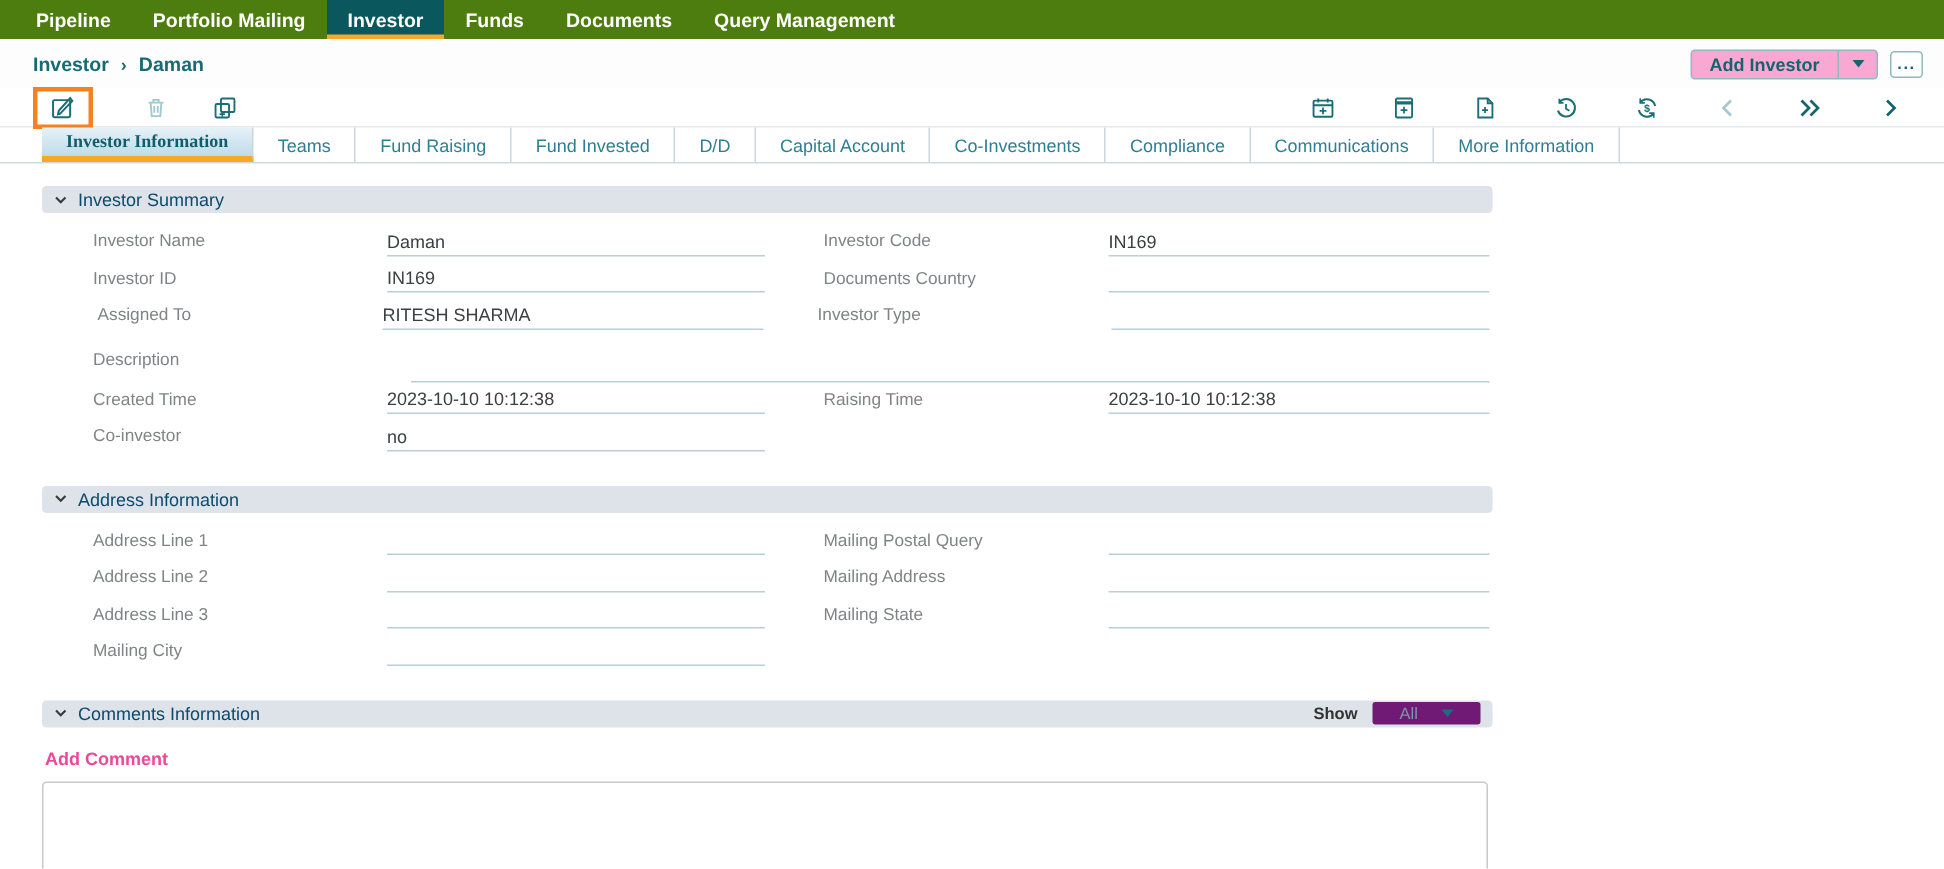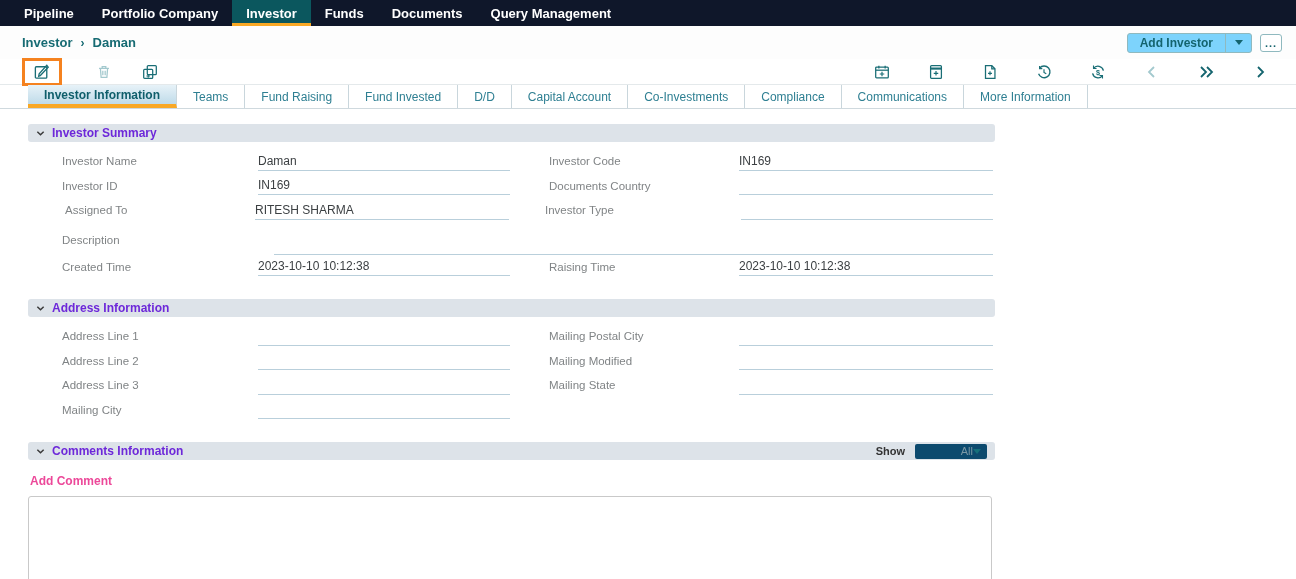--- a/index.html
+++ b/index.html
@@ -1,31 +1,31 @@
 <!DOCTYPE html>
 <html><head>
 <meta charset="utf-8">
 <style>
   * { margin:0; padding:0; box-sizing:border-box; }
   html,body { width:1296px; height:579px; overflow:hidden; background:#fff;
               font-family:"Liberation Sans", sans-serif; }
 
   
-  .topnav { height:26px; background:#0f172a; display:flex; align-items:stretch; padding-left:10px; }
+  .topnav { height:26px; background:#4d7c0f; display:flex; align-items:stretch; padding-left:10px; }
   .nav-item { color:#fff; font-size:13px; font-weight:bold; display:flex; align-items:center;
               padding:0 14px; cursor:pointer; }
   .nav-item.active { background:#0b575e; border-bottom:3px solid #f9a825; padding-top:3px; }
 
   
   .crumb-row { height:33px; display:flex; align-items:center; padding:0 14px 0 22px; background:#fdfdfd; }
   .crumb { display:flex; align-items:center; gap:8px; font-size:13px; font-weight:bold; color:#176b73; }
   .crumb .sep { font-size:12px; color:#176b73; }
   .crumb-actions { margin-left:auto; display:flex; align-items:center; gap:8px; }
   .btn-split { display:flex; align-items:stretch; border:1px solid #8fb9bf; border-radius:3px;
-               background:#7dd3fc; height:20px; overflow:hidden; }
+               background:#f9a8d4; height:20px; overflow:hidden; }
   .btn-split .lbl { font-size:12px; font-weight:bold; color:#14646e; padding:0 12px;
                     display:flex; align-items:center; }
   .btn-split .caret-part { border-left:1px solid #8fb9bf; width:26px; display:flex;
                            align-items:center; justify-content:center; }
   .caret-down { width:0; height:0; border-left:4px solid transparent; border-right:4px solid transparent;
                 border-top:5px solid #14646e; }
   .btn-more { border:1px solid #8fb9bf; border-radius:3px; background:#fff; height:18px; width:22px;
               display:flex; align-items:center; justify-content:center; font-size:11px; font-weight:bold;
               color:#14646e; letter-spacing:1px; line-height:10px; }
 
@@ -37,32 +37,32 @@
   .highlight-box { border:3px solid #f5821f; padding:1px 7px; display:flex; align-items:center;
                    justify-content:center; margin-right:6px; }
   svg.ic { display:block; }
 
   
   .tabstrip { height:25px; display:flex; align-items:stretch; padding-left:28px; background:#fff;
               border-top:1px solid #e4e9eb; border-bottom:1px solid #cfd9de; }
   .tab { display:flex; align-items:center; padding:0 16px; font-size:12px; color:#2e7f92;
          border-right:1px solid #c9d6dc; cursor:pointer; white-space:nowrap; }
   .tab.active { background:linear-gradient(#e7f2f8,#bfdbe9); font-weight:bold; color:#0f5e6b;
-                border-bottom:4px solid #f9a825; border-right:1px solid #c9d6dc; }
+                border-bottom:4px solid #f9a825; border-right:1px solid #c9d6dc;font-family:Liberation Serif, serif; }
 
   
   .content { padding:15px 0 0 28px; width:995px; }
   .sec-header { width:967px; height:18px; background:#dde3e9; border-radius:3px; display:flex;
                 align-items:center; padding:0 8px; margin-bottom:7px; }
   .sec-header .chev { width:9px; height:9px; margin-right:7px; }
-  .sec-title { font-size:12px; font-weight:bold; color:#6d28d9; }
+  .sec-title { font-size:12px; font-weight:normal; color:#0c4a6e; }
   .sec-right { margin-left:auto; display:flex; align-items:center; gap:10px; }
   .show-lbl { font-size:11px; font-weight:bold; color:#333; }
-  .show-dd { background:#0c4a6e; width:72px; height:15px; display:flex; align-items:center;
-             padding:0 6px; border-radius:2px;text-align:right; }
+  .show-dd { background:#701a75; width:72px; height:15px; display:flex; align-items:center;
+             padding:0 18px; border-radius:2px; }
   .show-dd .val { font-size:11px; color:#7b98a5; flex:1; }
   .show-dd .caret-down { border-top-color:#15707b; }
 
   .frow { display:flex; width:967px; }
   .fcol { display:flex; align-items:center; height:24.5px; }
   .fcol.c1 { width:484px; }
   .fcol.c2 { width:483px; margin-left:0; }
   .flabel { font-size:11.5px; color:#808486; padding-left:34px; width:230px; flex:none; }
   .fcol.c2 .flabel { padding-left:37px; width:227px; }
   .fvalue { font-size:12px; color:#3c4043; border-bottom:1px solid #b9cfdb; height:19px;
@@ -76,21 +76,21 @@
   .add-comment-lbl { font-size:12px; font-weight:bold; color:#ec4899; margin:14px 0 8px 2px; }
   .comment-box { width:964px; height:90px; border:1px solid #c9c9c9; border-radius:3px;
                  resize:none; outline:none; font-family:"Liberation Sans", sans-serif; font-size:12px;
                  padding:6px; color:#3c4043; }
 </style>
 </head>
 <body>
 
 <div class="topnav">
   <div class="nav-item">Pipeline</div>
-  <div class="nav-item">Portfolio Company</div>
+  <div class="nav-item">Portfolio Mailing</div>
   <div class="nav-item active">Investor</div>
   <div class="nav-item">Funds</div>
   <div class="nav-item">Documents</div>
   <div class="nav-item">Query Management</div>
 </div>
 
 <div class="crumb-row">
   <div class="crumb">
     <span>Investor</span>
     <span class="sep">›</span>
@@ -254,48 +254,55 @@
   <div class="frow">
     <div class="fcol c1">
       <span class="flabel">Created Time</span>
       <span class="fvalue">2023-10-10 10:12:38</span>
     </div>
     <div class="fcol c2">
       <span class="flabel">Raising Time</span>
       <span class="fvalue">2023-10-10 10:12:38</span>
     </div>
   </div>
+  <div class="frow">
+    <div class="fcol c1">
+      <span class="flabel">Co-investor</span>
+      <span class="fvalue">no</span>
+    </div>
+    <div class="fcol c2"></div>
+  </div>
 
   <div class="sec-gap"></div>
 
   
   <div class="sec-header">
     <svg class="chev" viewBox="0 0 10 10" fill="none" stroke="#3a3a3a" stroke-width="1.6">
         <path d="M1.5 3 L5 6.5 L8.5 3"></path>
       </svg>
     <span class="sec-title">Address Information</span>
   </div>
 
   <div class="frow">
     <div class="fcol c1">
       <span class="flabel">Address Line 1</span>
       <span class="fvalue"></span>
     </div>
     <div class="fcol c2">
-      <span class="flabel">Mailing Postal City</span>
+      <span class="flabel">Mailing Postal Query</span>
       <span class="fvalue"></span>
     </div>
   </div>
   <div class="frow">
     <div class="fcol c1">
       <span class="flabel">Address Line 2</span>
       <span class="fvalue"></span>
     </div>
     <div class="fcol c2">
-      <span class="flabel">Mailing Modified</span>
+      <span class="flabel">Mailing Address</span>
       <span class="fvalue"></span>
     </div>
   </div>
   <div class="frow">
     <div class="fcol c1">
       <span class="flabel">Address Line 3</span>
       <span class="fvalue"></span>
     </div>
     <div class="fcol c2">
       <span class="flabel">Mailing State</span>

